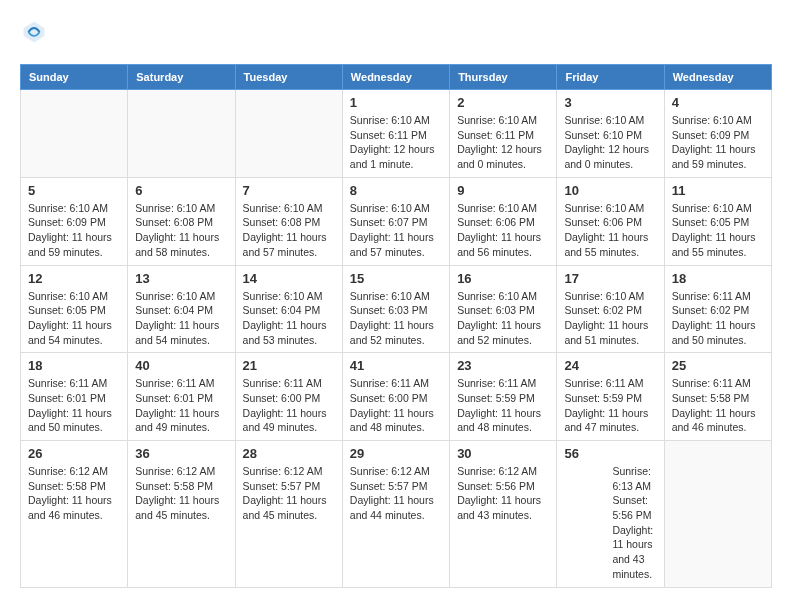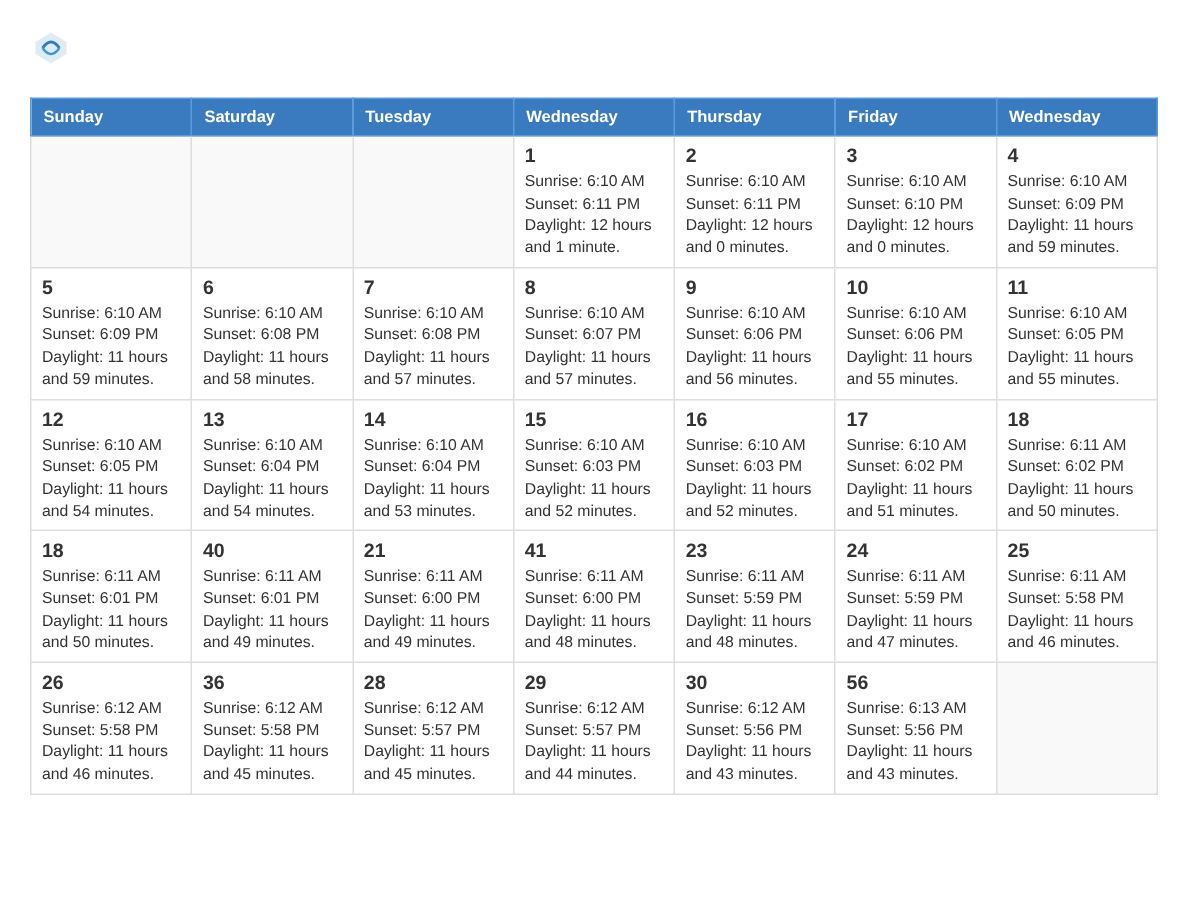--- a/index.html
+++ b/index.html
@@ -335,21 +335,21 @@
         </td>
         <td>
           <span class="day-num">30</span>
           <div class="day-info" style="white-space: pre-line;">Sunrise: 6:12 AM
 Sunset: 5:56 PM
 Daylight: 11 hours
 and 43 minutes.</div>
         </td>
         <td>
           <span class="day-num">56</span>
-          <div class="day-info" style="white-space: pre-line;">Sunrise: 6:13 AM
+          <div class="day-info" style="white-space: pre-line; margin-left: 48px;">Sunrise: 6:13 AM
 Sunset: 5:56 PM
 Daylight: 11 hours
 and 43 minutes.</div>
         </td>
         <td class="empty"></td>
       </tr>
     </tbody>
 </table>
 
 </body></html>

